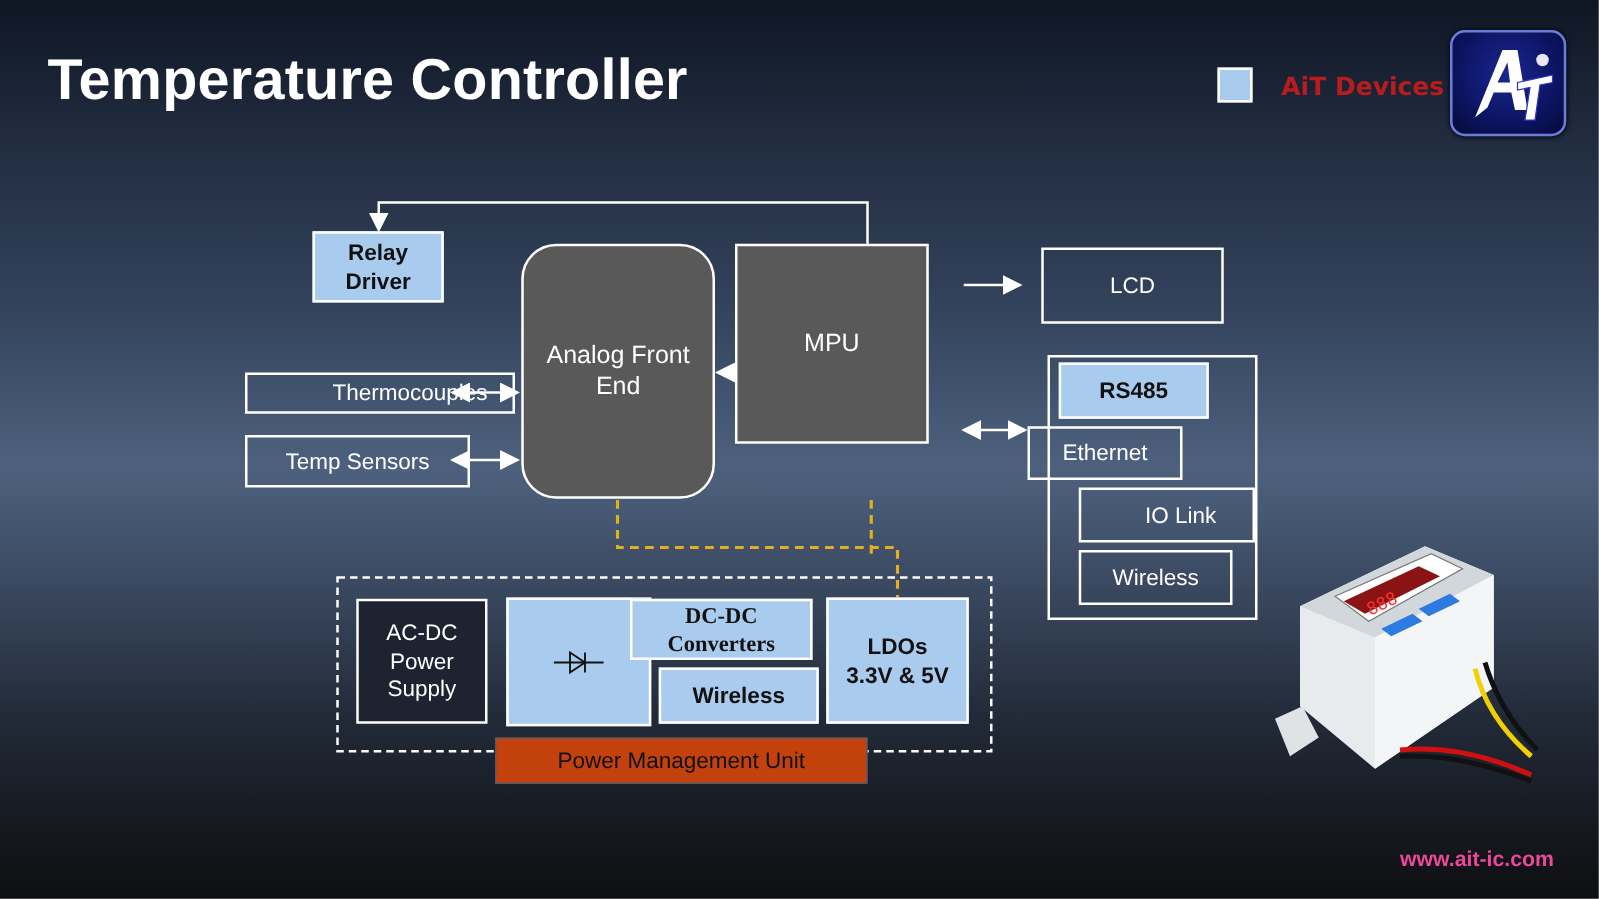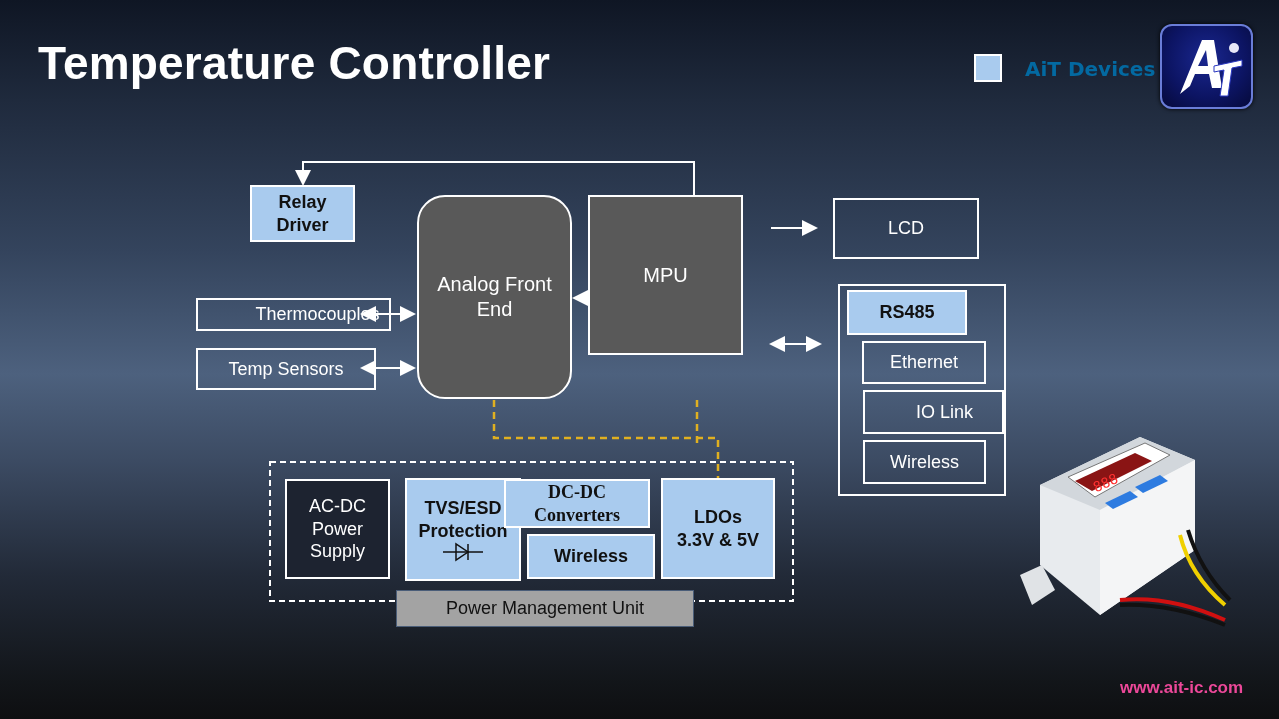--- a/index.html
+++ b/index.html
@@ -7,35 +7,35 @@
     width:1279px; height:719px; overflow:hidden; position:relative;
     background: linear-gradient(180deg, #0f1624 0%, #1f2a3d 14%, #34445d 35%, #4d617e 52%, #3c4b63 64%, #222a38 80%, #121519 95%, #0e0f11 100%);
     font-family: "Liberation Sans", sans-serif;
   }
   .abs { position:absolute; box-sizing:border-box; }
   .title {
     left:38px; top:36px; font-size:46px; font-weight:bold; color:#fff; letter-spacing:0.2px;
     white-space:nowrap;
   }
   .legend-swatch { left:974px; top:54px; width:28px; height:28px; background:#a9cbee; border:2px solid #fff; }
-  .legend-label { left:1025px; top:57px; color:#0369a1; font-size:20px; font-weight:bold; font-family:"DejaVu Sans", sans-serif; }
+  .legend-label { left:1025px; top:57px; color:#b91c1c; font-size:20px; font-weight:bold; font-family:"DejaVu Sans", sans-serif; }
   .logo {
     left:1160px; top:24px; width:93px; height:85px; border-radius:12px;
     background: radial-gradient(circle at 50% 40%, #1a2790 0%, #0c1462 60%, #060a3a 100%);
     border:2px solid #6a7dd8; box-shadow:0 0 4px #000;
   }
   .box {
     display:flex; align-items:center; justify-content:center; text-align:center;
     border:2px solid #fff; color:#fff; font-size:18px; line-height:1.25;
   }
   .dark { background:#595959; font-size:20px; }
   .light { background:#a9cbee; color:#111; font-weight:bold; }
   .outline { background:transparent;margin-left:16px; }
   .navybox { background:#1d2330; }
-  .pmu-label { background:#a3a3a3; color:#111; border:1px solid #4a5d78; font-size:18px; }
+  .pmu-label { background:#c2410c; color:#111; border:1px solid #4a5d78; font-size:18px; }
   .url { left:1120px; top:678px; color:#ec4899; font-weight:bold; font-size:17px; }
   svg.lines { position:absolute; left:0; top:0; }
   .device { left:1020px; top:425px; }
 </style>
 </head>
 <body>
 
 <div class="abs title">Temperature Controller</div>
 
 <div class="abs legend-swatch"></div>
@@ -71,32 +71,31 @@
   <polyline points="494,400 494,438 718,438 718,478" fill="none" stroke="#e0b020" stroke-width="2.5" stroke-dasharray="7,5"></polyline>
   <line x1="697" y1="400" x2="697" y2="444" stroke="#e0b020" stroke-width="2.5" stroke-dasharray="7,5"></line>
 
   <rect x="270" y="462" width="523" height="139" fill="none" stroke="#fff" stroke-width="2" stroke-dasharray="6,4"></rect>
 </svg>
 
 <div class="abs box light" style="left:250px;top:185px;width:105px;height:57px;">Relay Driver</div>
 <div class="abs box dark" style="left:417px;top:195px;width:155px;height:204px;padding:0 8px;border-radius:28px;">Analog Front End</div>
 <div class="abs box dark" style="left:588px;top:195px;width:155px;height:160px;">MPU</div>
 <div class="abs box outline" style="left:817px;top:198px;width:146px;height:61px;">LCD</div>
-<div class="abs box outline" style="left:180px;top:298px;width:195px;height:33px;padding-left:48px;">Thermocouples</div>
+<div class="abs box outline" style="left:180px;top:298px;width:216px;height:33px;padding-left:48px;">Thermocouples</div>
 <div class="abs box outline" style="left:180px;top:348px;width:180px;height:42px;text-align:right;">Temp Sensors</div>
 
 <div class="abs box outline" style="left:822px;top:284px;width:168px;height:212px;"></div>
 <div class="abs box light" style="left:847px;top:290px;width:120px;height:45px;">RS485</div>
-<div class="abs box outline" style="left:846px;top:341px;width:124px;height:43px;">Ethernet</div>
+<div class="abs box outline" style="left:806px;top:341px;width:124px;height:43px;">Ethernet</div>
 <div class="abs box outline" style="left:847px;top:390px;width:141px;height:44px;padding-left:22px;">IO Link</div>
 <div class="abs box outline" style="left:847px;top:440px;width:123px;height:44px;">Wireless</div>
 
 <div class="abs box navybox" style="left:285px;top:479px;width:105px;height:100px;padding:0 10px;">AC-DC Power Supply</div>
 <div class="abs box light" style="left:405px;top:478px;width:116px;height:103px;flex-direction:column;">
-  <span style="display:block;width:100px;">TVS/ESD Protection</span>
   <svg width="40" height="20" viewBox="0 0 40 20">
     <line x1="0" y1="10" x2="40" y2="10" stroke="#111" stroke-width="1.5"></line>
     <path d="M13 2 L13 18 L25 10 Z" fill="none" stroke="#111" stroke-width="1.5"></path>
     <line x1="25" y1="2" x2="25" y2="18" stroke="#111" stroke-width="1.5"></line>
   </svg>
 </div>
 <div class="abs box light" style="left:504px;top:479px;width:146px;height:49px;font-family:Liberation Serif, serif;">DC-DC Converters</div>
 <div class="abs box light" style="left:527px;top:534px;width:128px;height:45px;">Wireless</div>
 <div class="abs box light" style="left:661px;top:478px;width:114px;height:101px;flex-direction:column;">
   <span>LDOs</span>

